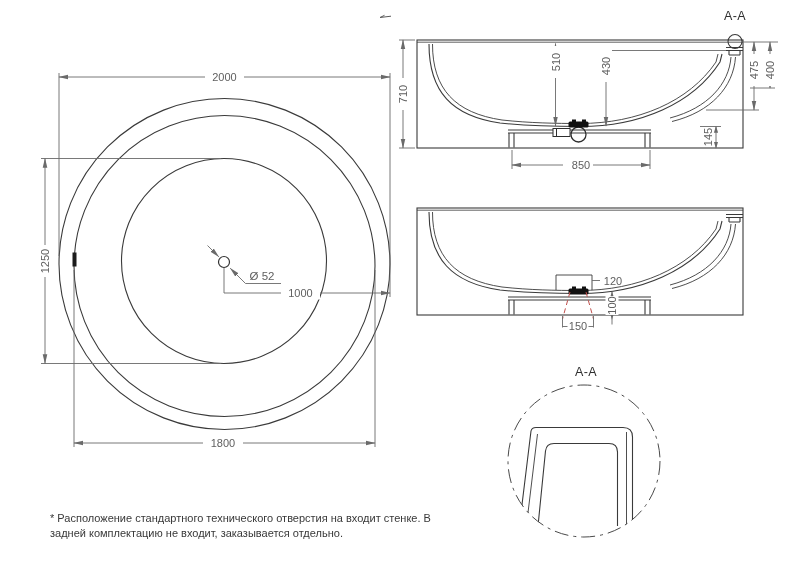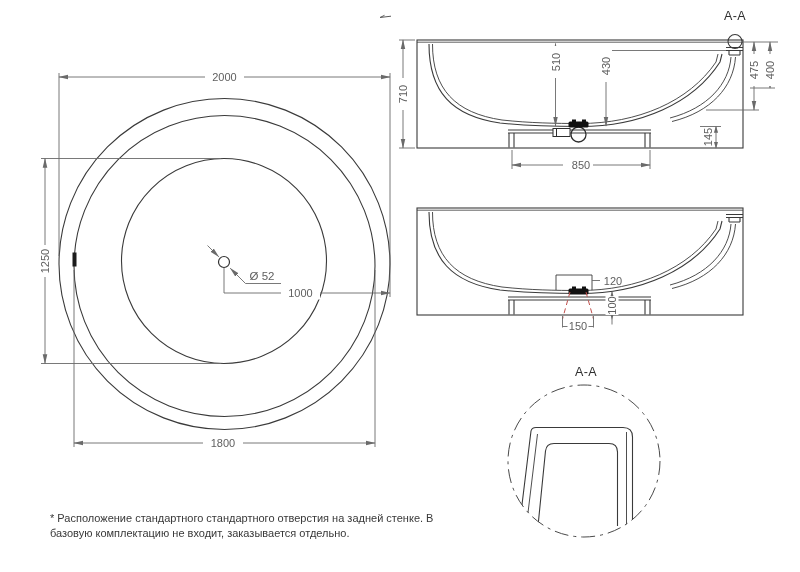--- a/index.html
+++ b/index.html
@@ -180,16 +180,16 @@
     <g clip-path="url(#secClip)" stroke="#3a3a3a" stroke-width="1.1" fill="none">
       <path d="M520,521 L531,431 Q531.8,427.5 536,427.5 L623,427.5 Q632.5,427.5 632.5,437 L632.5,540"></path>
       <path d="M527,521 L537.5,434" stroke-width="0.9"></path>
       <path d="M626.5,432 V540" stroke-width="0.9"></path>
       <path d="M538,526 L545.5,451 Q546.3,443.5 554,443.5 L609,443.5 Q617.5,443.5 617.5,452 L617.5,526"></path>
     </g>
   </g>
 </svg>
 
 <div class="footnote">
-  <div>* Расположение стандартного стандартного отверстия на задней стенке. В</div>
-  <div>базовую комплектацию не входит, заказывается отдельно.</div>
+  <div>* Расположение стандартного технического отверстия на входит стенке. В</div>
+  <div>задней комплектацию не входит, заказывается отдельно.</div>
 </div>
 </div>
 
 </body></html>

